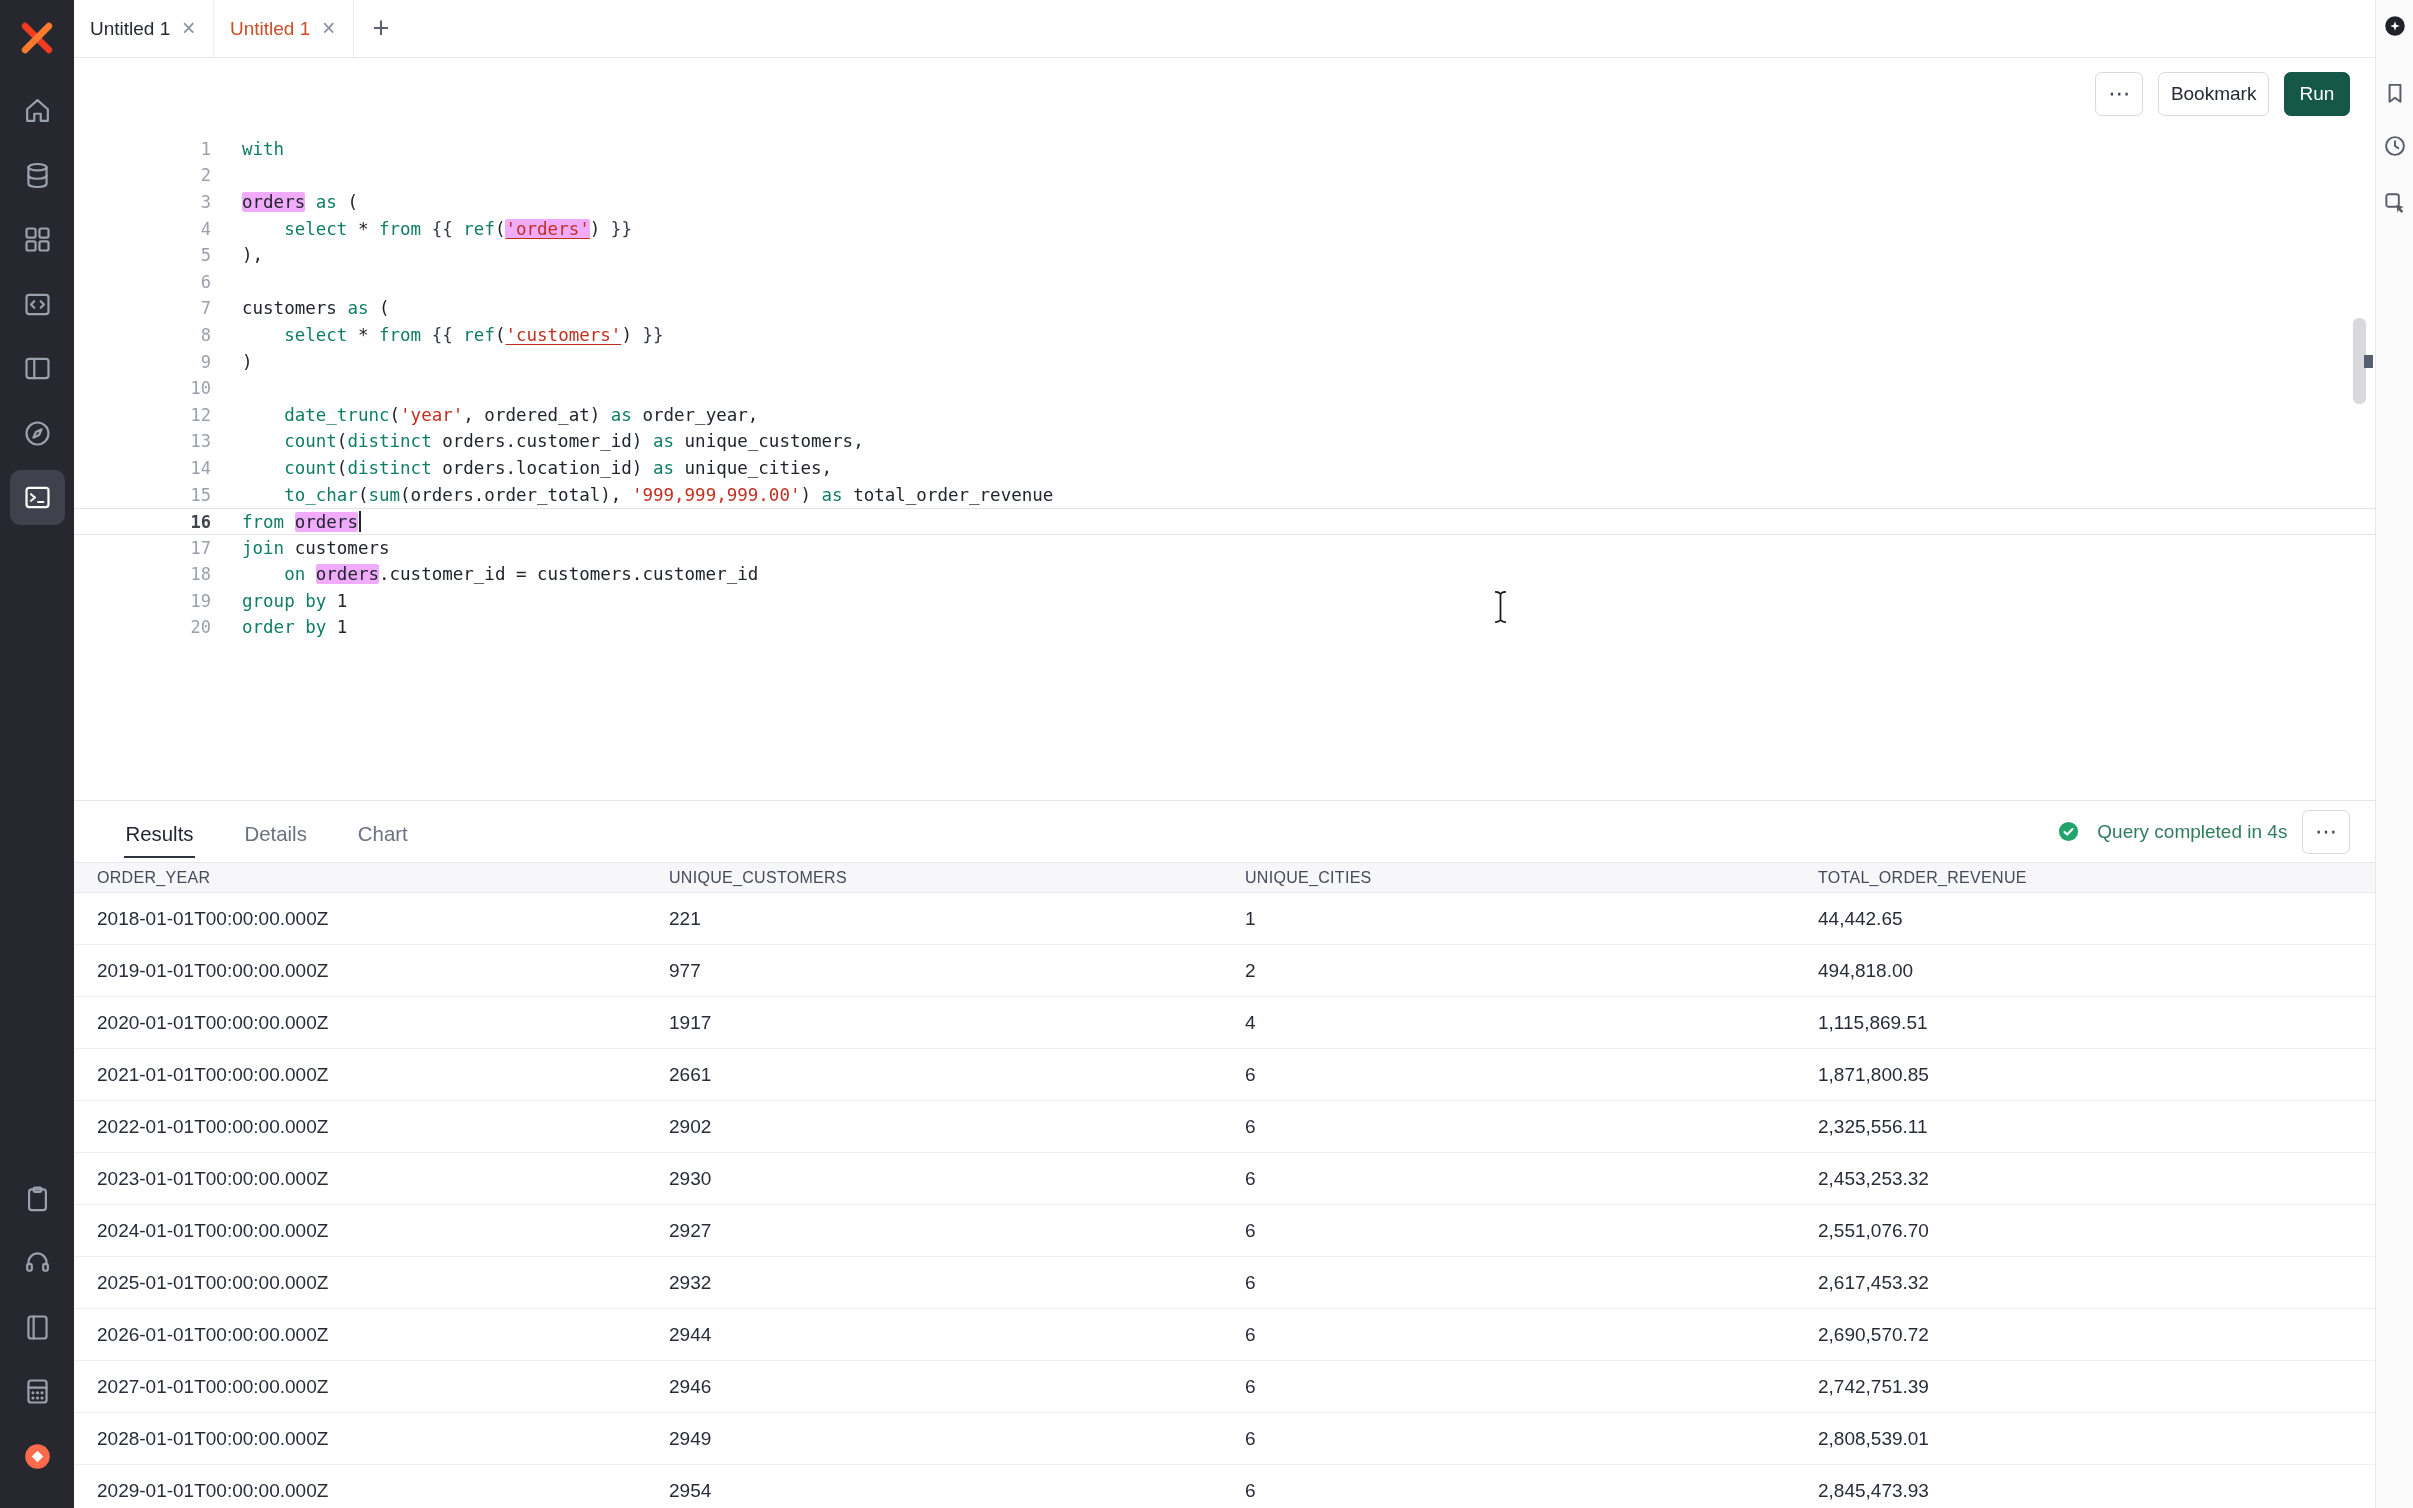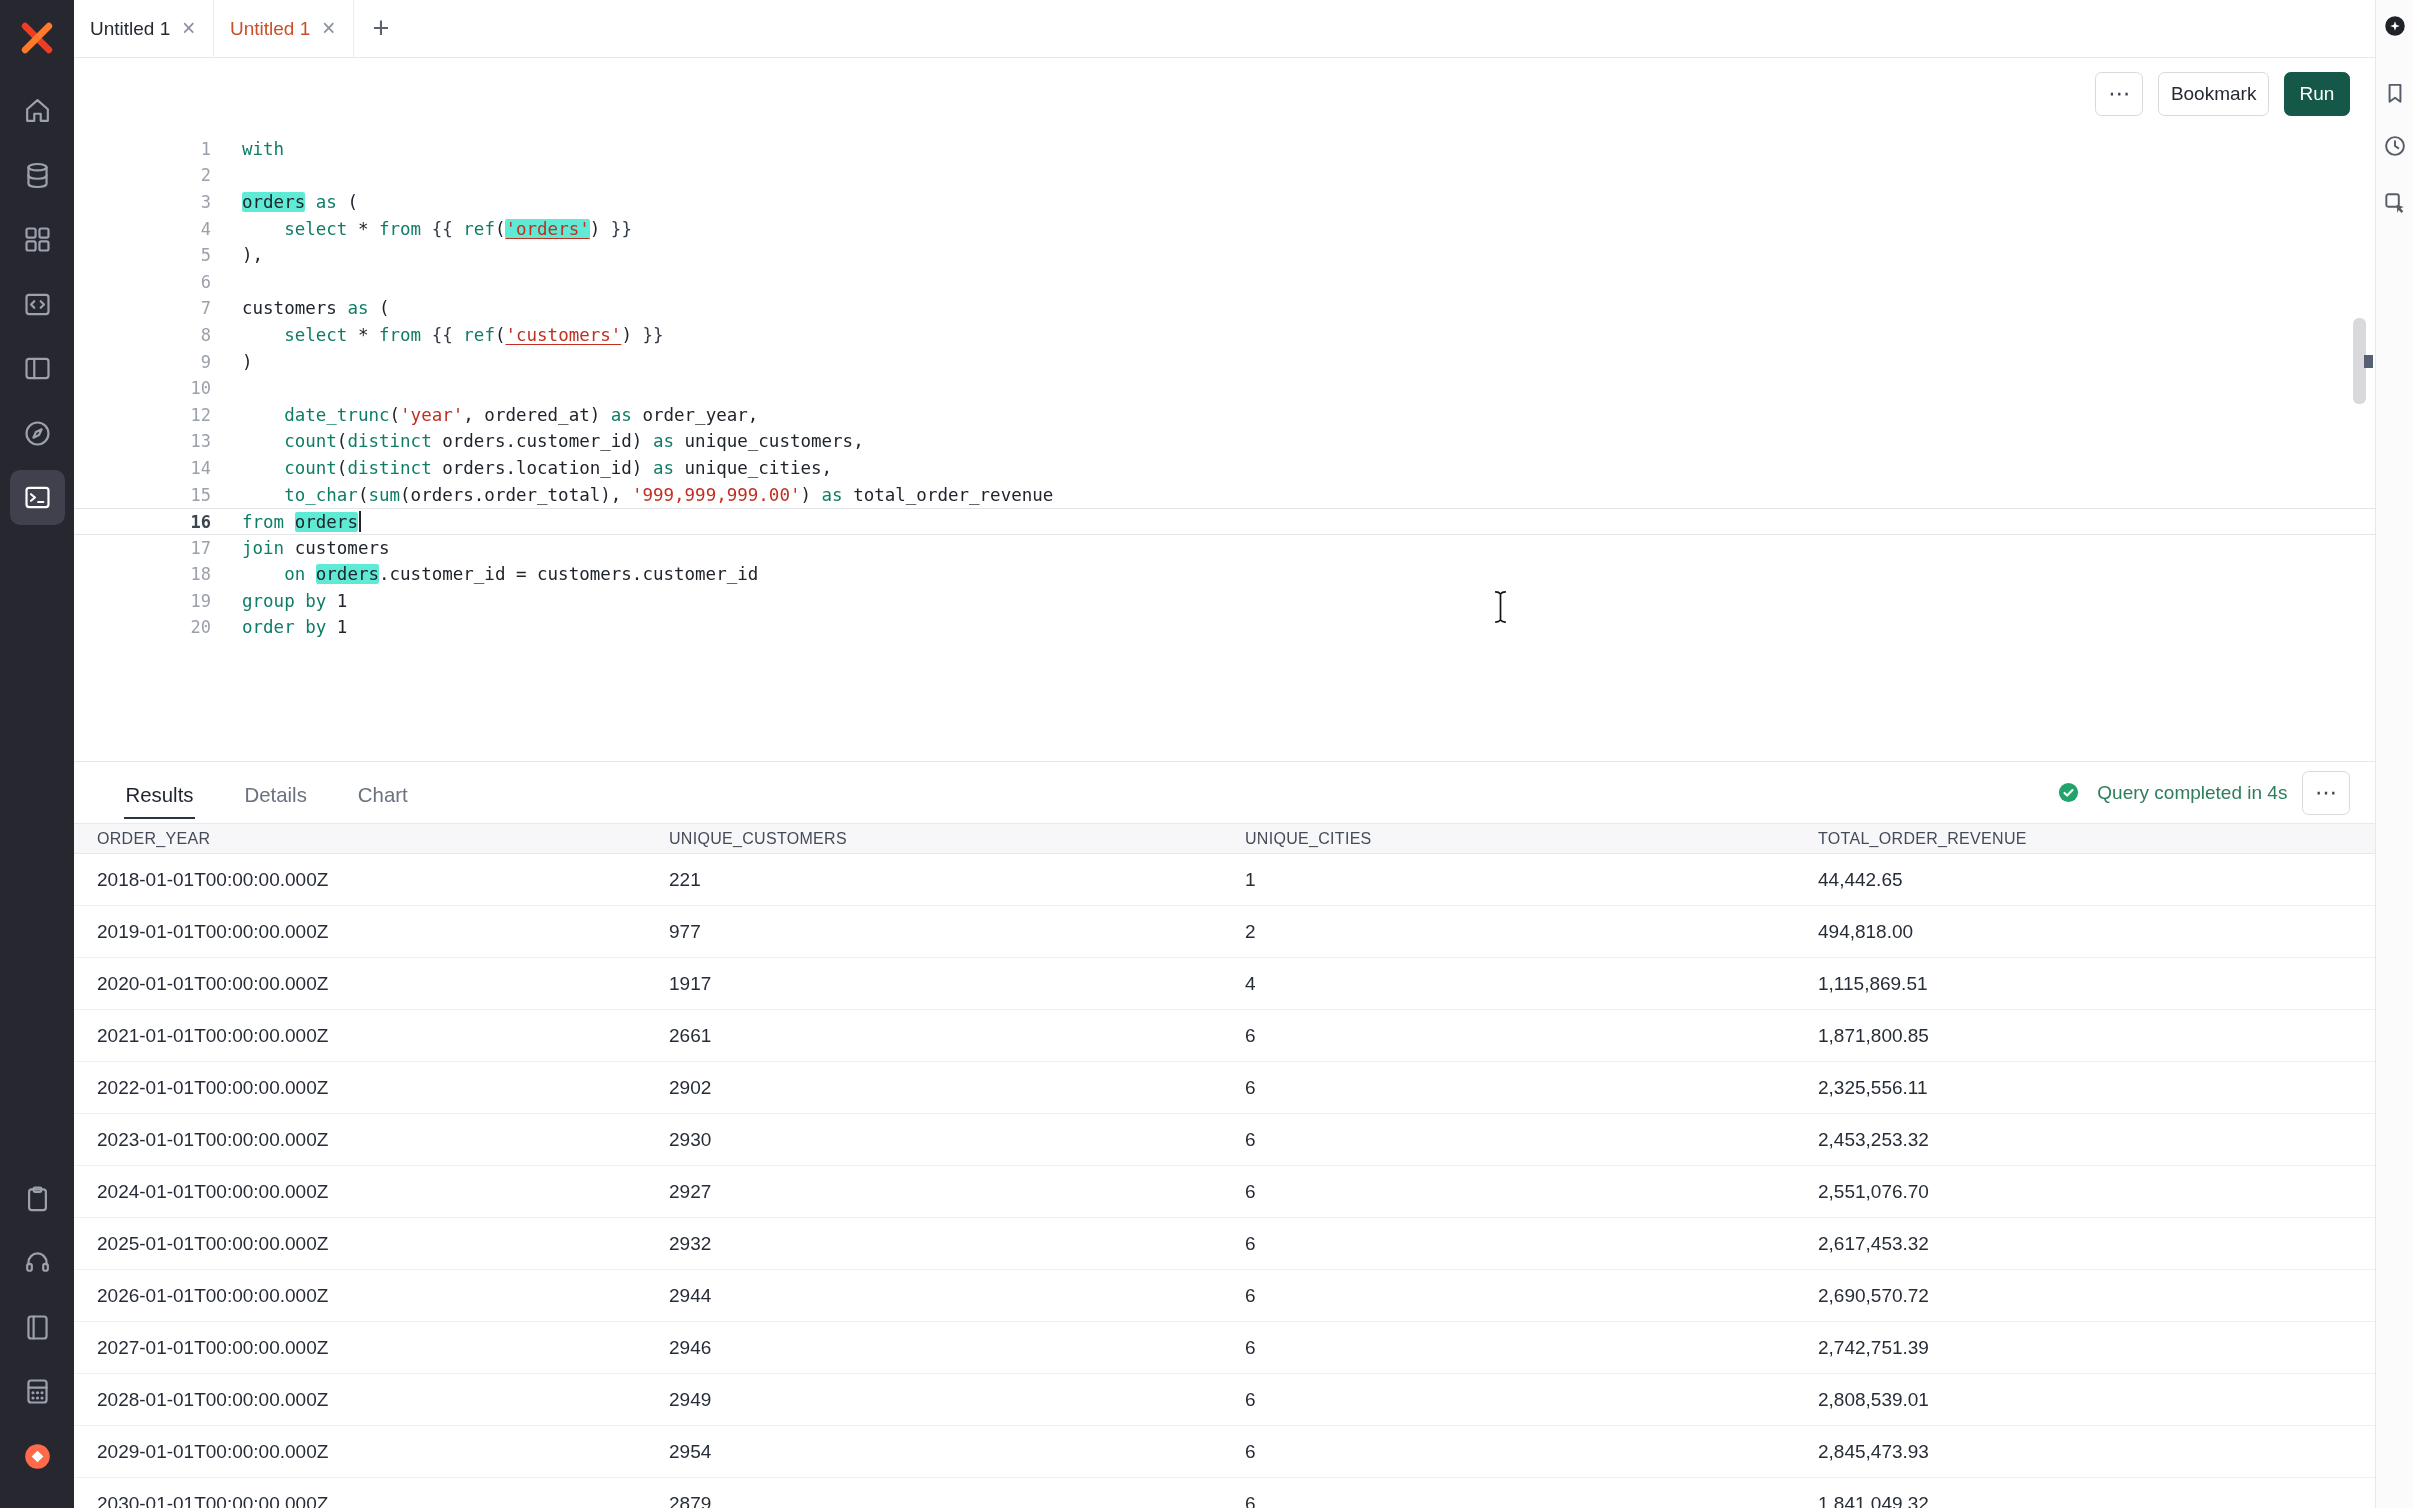--- a/index.html
+++ b/index.html
@@ -56,30 +56,30 @@
     font-family:"DejaVu Sans Mono", monospace; font-size:17.5px; color:#20252d;
   }
   .line { height:26.6px; line-height:26.6px; white-space:pre; }
   .gutter-num { display:inline-block; width:137px; text-align:right; color:#9aa1ac; font-size:17px; }
   .code-text { margin-left:31px; }
   .kw  { color:#0d7d66; }
   .fn  { color:#0d7d66; }
   .str { color:#c22f21; }
   .jin { color:#343c49; }
   .link { text-decoration:underline; text-underline-offset:2.9px; }
-  .hl  { background:#5eead4; border-radius:2.2px; }
+  .hl  { background:#f0abfc; border-radius:2.2px; }
   .line.active { border-top:0.7px solid #e5e5e9; border-bottom:0.7px solid #e5e5e9; }
   .line.active .gutter-num { color:#3c4450; font-weight:bold; }
   .caret { display:inline-block; width:2.2px; height:20.4px; background:#20252d; vertical-align:-3.6px; margin-left:0.7px; }
 
   .scroll-thumb { position:absolute; top:318px; right:9.5px; width:12.4px; height:86px; background:#d8d8dd; border-radius:5.8px; z-index:5; }
   .scroll-mark  { position:absolute; top:355px; right:2.2px;  width:8.7px; height:13px;  background:#566071; z-index:5; }
 
   
-  .results { flex:1; border-top:0.7px solid #e7e7ea; display:flex; flex-direction:column; overflow:hidden; }
+  .results { flex:1; border-top:0.7px solid #e7e7ea; display:flex; flex-direction:column; overflow:hidden;margin-top:39px; }
   .results-head { height:61px; flex:none; display:flex; align-items:center; gap:14.6px; padding:0 25px 0 50px; }
   .rtabs { display:flex; align-items:center; height:100%; }
   .rtab { margin-right:48px; font-size:20.4px; color:#6a7280; padding:17.5px 1.5px 10.2px; border-bottom:2.9px solid transparent; }
   .rtab.active { color:#1d2430; border-bottom-color:#2c3440; }
   .status { margin-left:auto; display:flex; align-items:center; gap:17px; font-size:19px; color:#2e7d5b; }
   .status svg { width:23px; height:23px; }
 
   .thead, .tr { display:grid; grid-template-columns:572px 576px 573px 1fr; padding-left:23px; align-items:center; }
   .thead {
     flex:none; height:31px; background:#f7f7f9;

